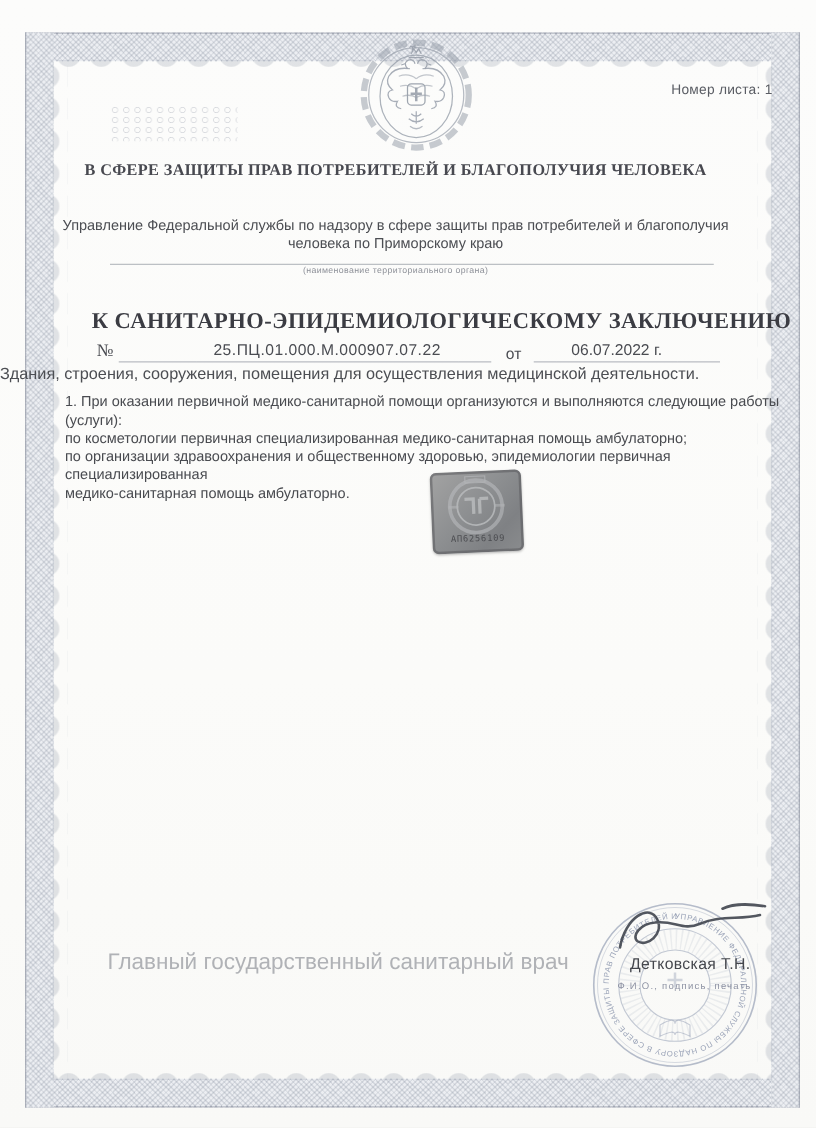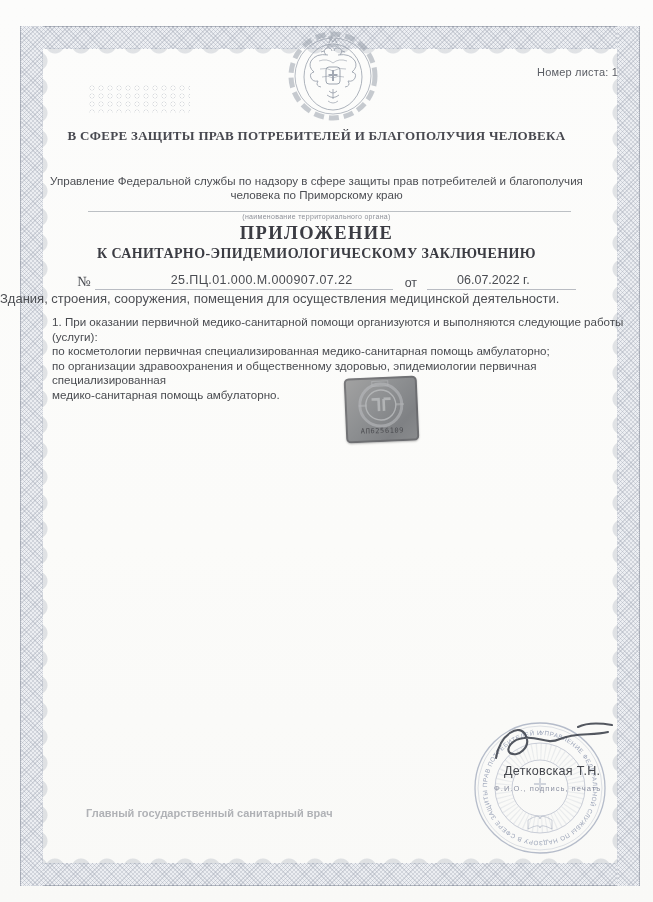--- a/index.html
+++ b/index.html
@@ -65,21 +65,21 @@
   .dept{
     position:absolute;left:0;right:20px;top:174px;text-align:center;
     font-size:11.6px;line-height:14px;color:#4c4e53;white-space:pre-line;
   }
   .rule{position:absolute;left:88px;right:82px;top:211px;height:1px;background:#9aa0a8;opacity:.65;}
   .rule-cap{
     position:absolute;left:0;right:20px;top:213px;text-align:center;
     font-size:7px;color:#8d9098;letter-spacing:.3px;
   }
   .t1{top:223px;font-size:18.5px;letter-spacing:1.4px;color:#3b3c43;}
-  .t2{top:246px;font-size:14px;letter-spacing:.4px;color:#3b3c43;}
+  .t2{top:246px;font-size:18px;letter-spacing:.4px;color:#3b3c43;text-align:right;}
 
   
   .numrow{
     position:absolute;left:60px;right:60px;top:272px;height:18px;
     display:flex;align-items:flex-end;justify-content:center;
     font-size:12.5px;color:#4a4c52;
   }
   .numrow .no{font-family:"Liberation Serif", serif;font-size:14px;margin-right:4px;}
   .useg{border-bottom:1px solid rgba(120,126,140,.5);display:inline-block;height:16px;}
   .blank1{width:62px;}
@@ -109,22 +109,22 @@
   }
   .holo svg{position:absolute;left:0;top:0;}
   .holo .serial{
     position:absolute;left:0;right:0;bottom:7px;text-align:center;
     font-size:7px;color:#46474b;letter-spacing:.6px;
     transform:rotate(1deg);opacity:.9;font-family:"DejaVu Sans Mono", monospace;
   }
 
   
   .sig-lines{
-    position:absolute;left:86px;top:806px;
-    font-size:11px;line-height:15.8px;font-weight:bold;
+    position:absolute;left:86px;top:762px;
+    font-size:18px;line-height:15.8px;
   }
   .sig-l1{color:#b0b2b6;}
   .sig-l2{color:#6d6f74;}
 
   
   .stamp{position:absolute;left:468px;top:716px;width:144px;height:144px;}
   .signature{position:absolute;left:480px;top:712px;width:140px;height:62px;}
   .signer{
     position:absolute;left:504px;top:764px;
     font-size:12.6px;color:#45474d;letter-spacing:.3px;text-align:right;
@@ -175,21 +175,20 @@
   </div>
 
   <div class="sheet-num">Номер листа: 1</div>
 
   <div class="serifhead h2">В СФЕРЕ ЗАЩИТЫ ПРАВ ПОТРЕБИТЕЛЕЙ И БЛАГОПОЛУЧИЯ  ЧЕЛОВЕКА</div>
   <div class="dept">Управление Федеральной службы по надзору в сфере защиты прав потребителей и благополучия
 человека по Приморскому краю</div>
   <div class="rule"></div>
   <div class="rule-cap">(наименование территориального органа)</div>
 
-  <div class="serifhead t1">ПРИЛОЖЕНИЕ</div>
   <div class="serifhead t2">К САНИТАРНО-ЭПИДЕМИОЛОГИЧЕСКОМУ ЗАКЛЮЧЕНИЮ</div>
 
   <div class="numrow">
     <span class="no">№</span>
     <span class="useg blank1"></span>
     <span class="useg numval">25.ПЦ.01.000.М.000907.07.22</span>
     <span class="useg blank2"></span>
     <span class="ot">от</span>
     <span class="useg blank3"></span>
     <span class="useg dateval">06.07.2022 г.</span>

